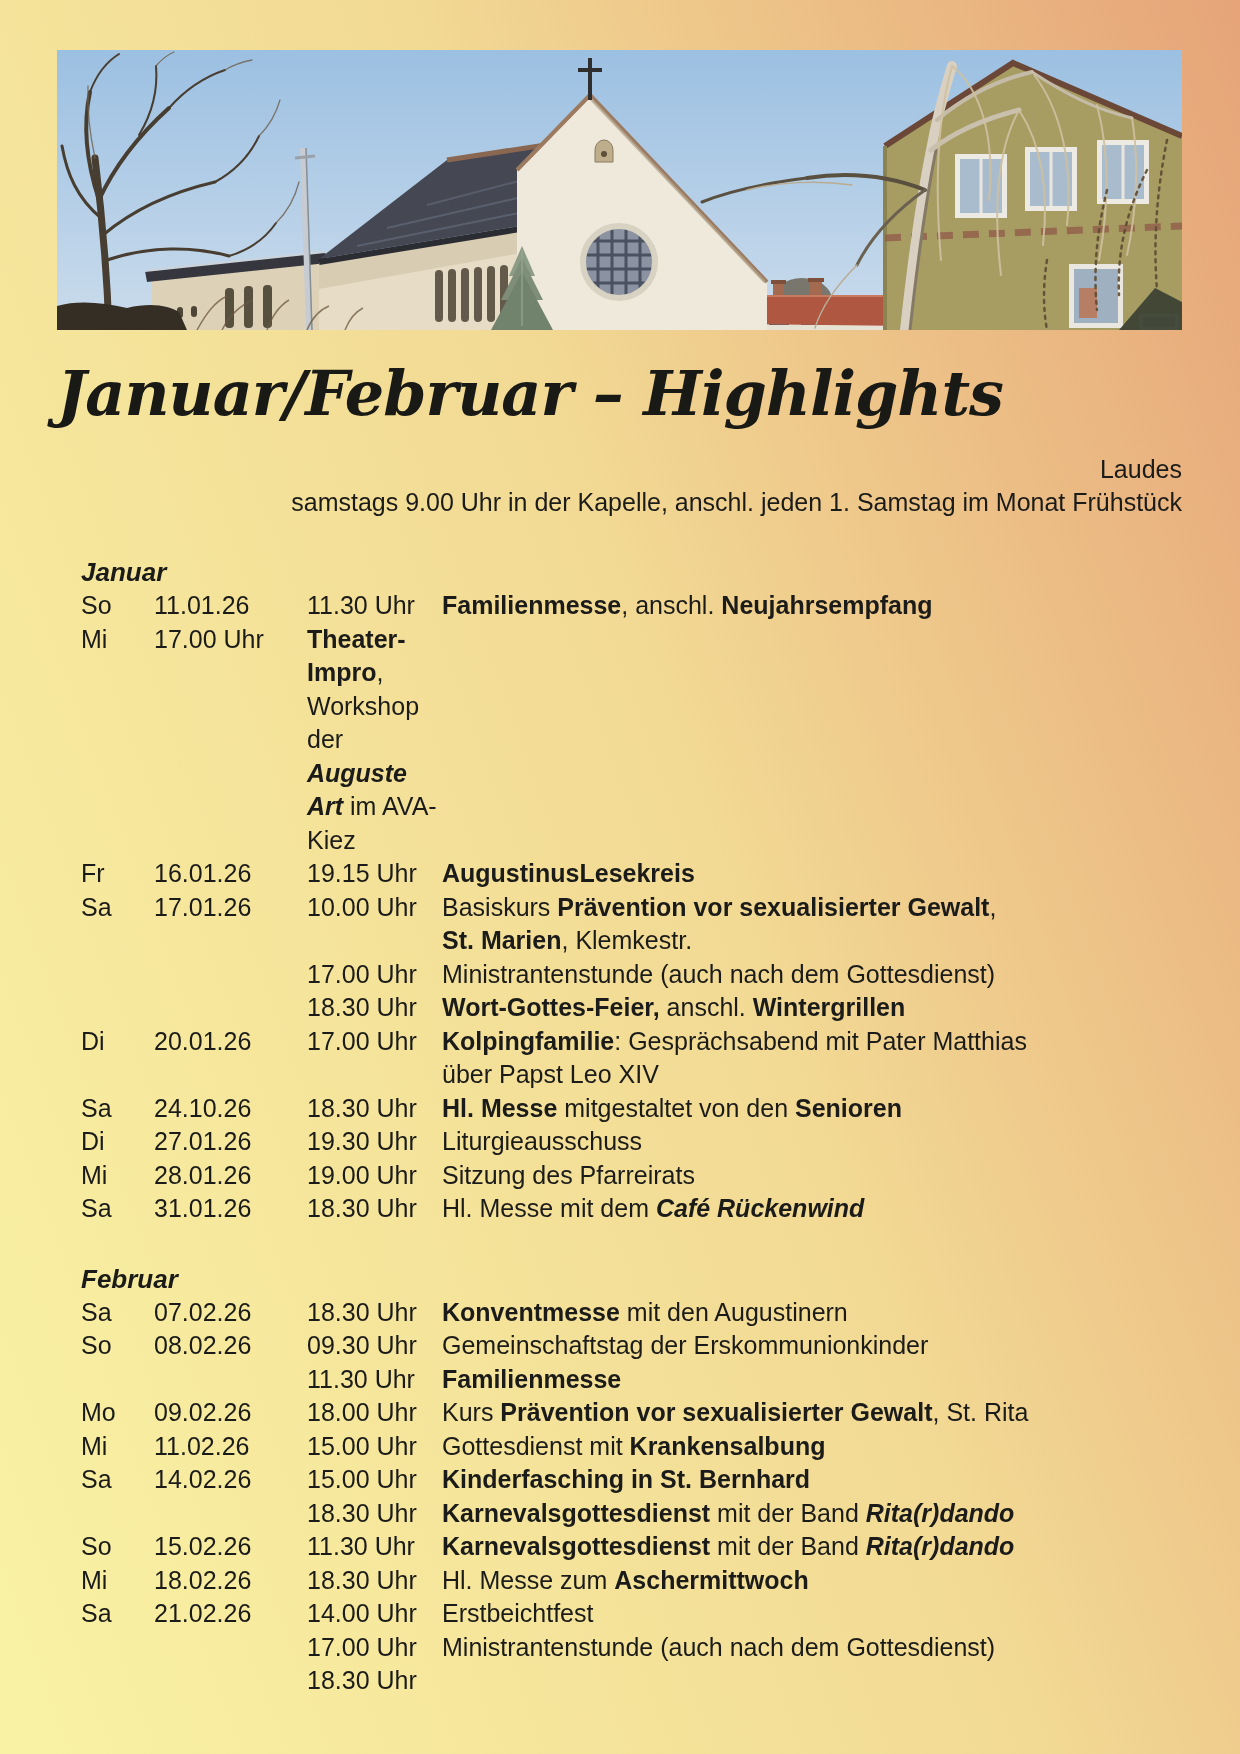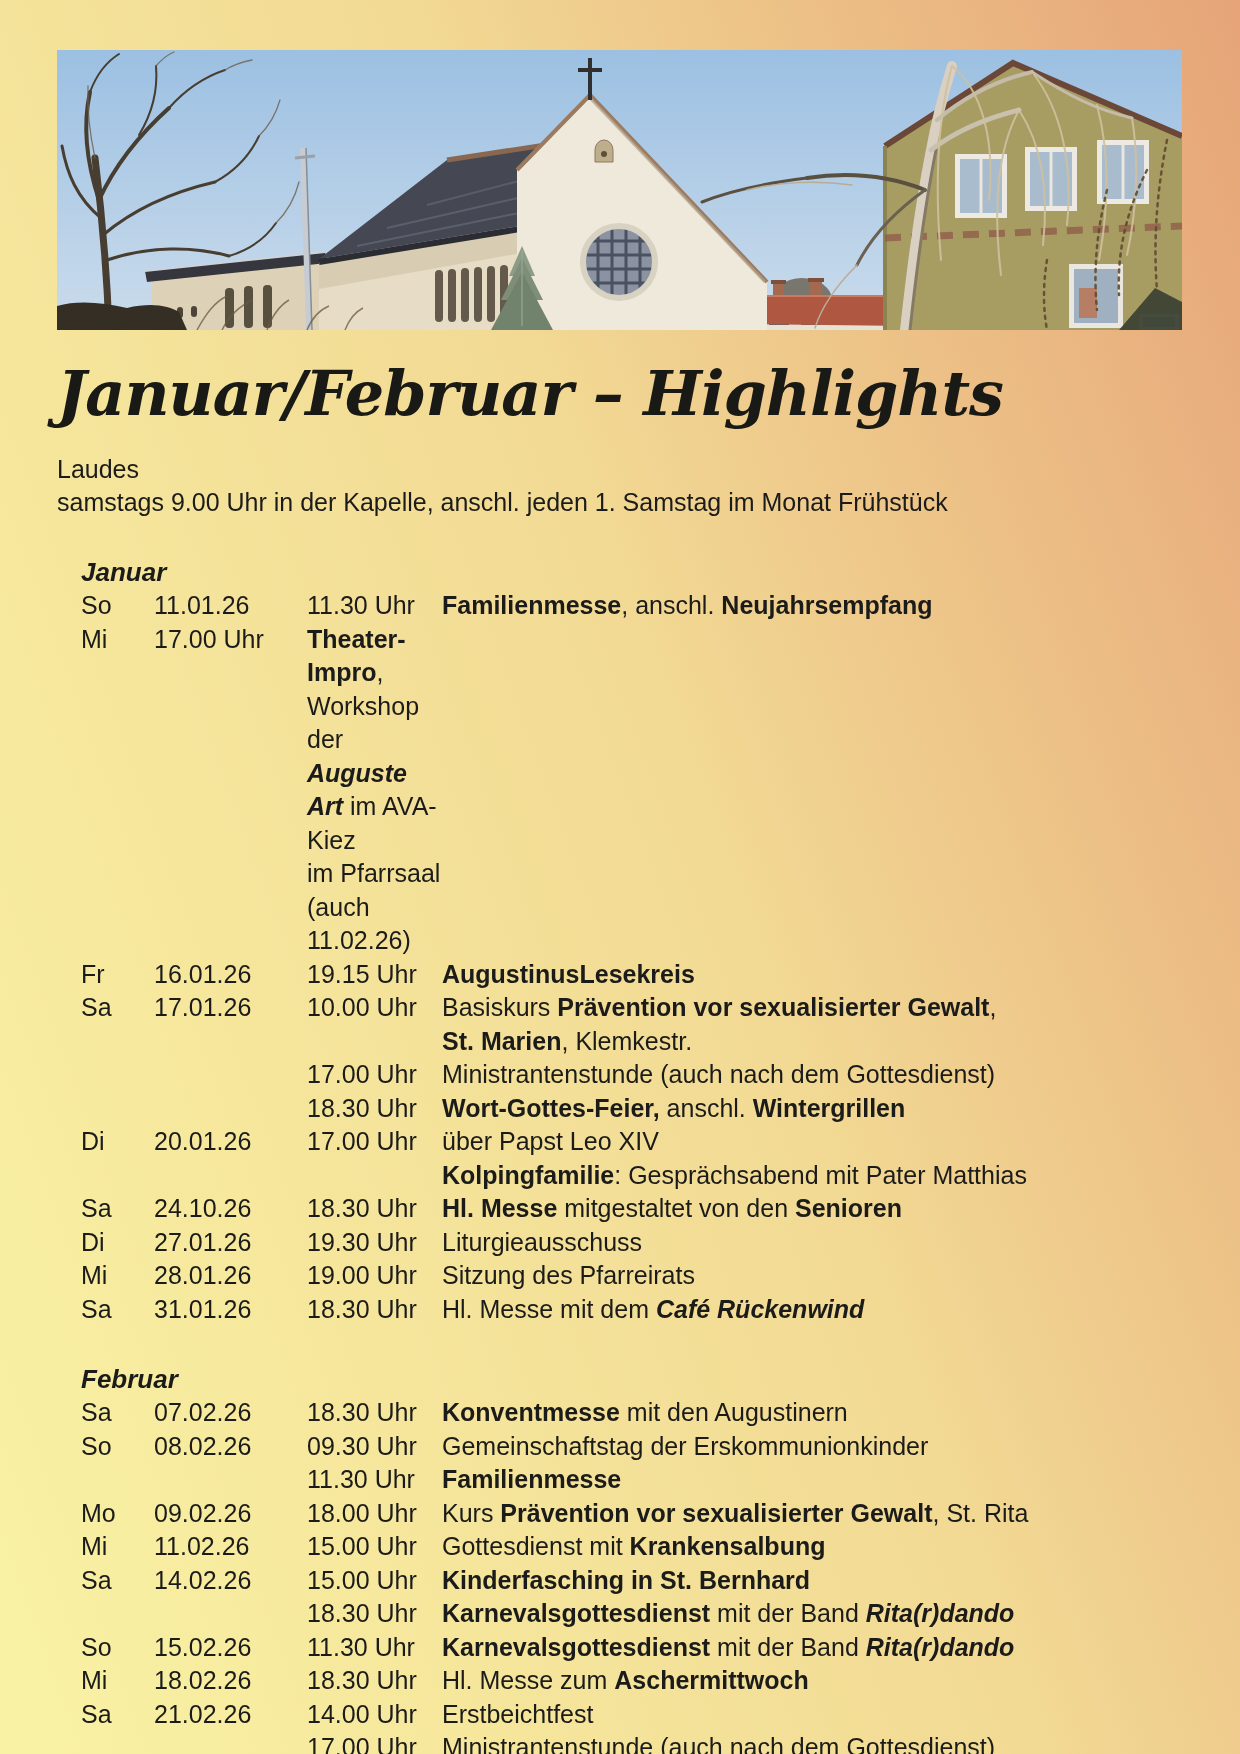--- a/index.html
+++ b/index.html
@@ -12,21 +12,21 @@
   .page{
     position:relative;width:1240px;height:1754px;box-sizing:border-box;
     padding:50px 58px 0 57px;overflow:hidden;
   }
   .photo{width:1125px;height:280px;overflow:hidden;line-height:0;}
   .title{
     font-family:"DejaVu Serif",serif;font-style:italic;font-weight:700;
     font-size:62px;line-height:1.15;margin:28px 0 0 0;color:#191915;
     letter-spacing:-1px;
   }
-  .intro{margin:24px 0 0 0;font-size:25px;line-height:33px;}
+  .intro{margin:24px 0 0 0;font-size:25px;line-height:33px;text-align:right;}
   .month{margin-top:36px;margin-left:24px;}
   .month-heading{
     font-size:26px;line-height:34px;font-style:italic;font-weight:700;margin:0;
   }
   .row{
     display:grid;grid-template-columns:73px 153px 135px 1fr;
     font-size:25px;line-height:33.5px;
   }
   .c-day,.c-date,.c-time,.c-desc{white-space:pre-wrap;}
   .b{font-weight:700;}
@@ -234,21 +234,21 @@
         <h2 class="month-heading">Januar</h2>
         <div class="row">
           <span class="c-day">So</span>
           <span class="c-date">11.01.26</span>
           <span class="c-time">11.30 Uhr</span>
           <span class="c-desc"><div class="line"><span class="b">Familienmesse</span><span>, anschl. </span><span class="b">Neujahrsempfang</span></div></span>
         </div>
         <div class="row">
           <span class="c-day">Mi</span>
           <span class="c-time">17.00 Uhr</span>
-          <span class="c-desc"><div class="line"><span class="b">Theater-Impro</span><span>, Workshop der </span><span class="bi">Auguste Art</span><span> im AVA-Kiez</span></div><div class="line"><span>im Pfarrsaal (auch 11.02.26)</span></div></span>
+          <span class="c-desc"><div class="line"><span class="b">Theater-Impro</span><span>, Workshop der </span><span class="bi">Auguste Art</span><span> im AVA-Kiez</span></div></span>
         </div>
         <div class="row">
           <span class="c-day">Fr</span>
           <span class="c-date">16.01.26</span>
           <span class="c-time">19.15 Uhr</span>
           <span class="c-desc"><div class="line"><span class="b">AugustinusLesekreis</span></div></span>
         </div>
         <div class="row">
           <span class="c-day">Sa</span>
           <span class="c-date">17.01.26</span>
@@ -264,21 +264,21 @@
         <div class="row">
           <span class="c-day"></span>
           <span class="c-date"></span>
           <span class="c-time">18.30 Uhr</span>
           <span class="c-desc"><div class="line"><span class="b">Wort-Gottes-Feier,</span><span> anschl. </span><span class="b">Wintergrillen</span></div></span>
         </div>
         <div class="row">
           <span class="c-day">Di</span>
           <span class="c-date">20.01.26</span>
           <span class="c-time">17.00 Uhr</span>
-          <span class="c-desc"><div class="line"><span>über Papst Leo XIV</span></div><div class="line"><span class="b">Kolpingfamilie</span><span>: Gesprächsabend mit Pater Matthias</span></div></span>
+          <span class="c-desc"><div class="line"><span class="b">Kolpingfamilie</span><span>: Gesprächsabend mit Pater Matthias</span></div><div class="line"><span>über Papst Leo XIV</span></div></span>
         </div>
         <div class="row">
           <span class="c-day">Sa</span>
           <span class="c-date">24.10.26</span>
           <span class="c-time">18.30 Uhr</span>
           <span class="c-desc"><div class="line"><span class="b">Hl. Messe</span><span> mitgestaltet von den </span><span class="b">Senioren</span></div></span>
         </div>
         <div class="row">
           <span class="c-day">Di</span>
           <span class="c-date">27.01.26</span>

